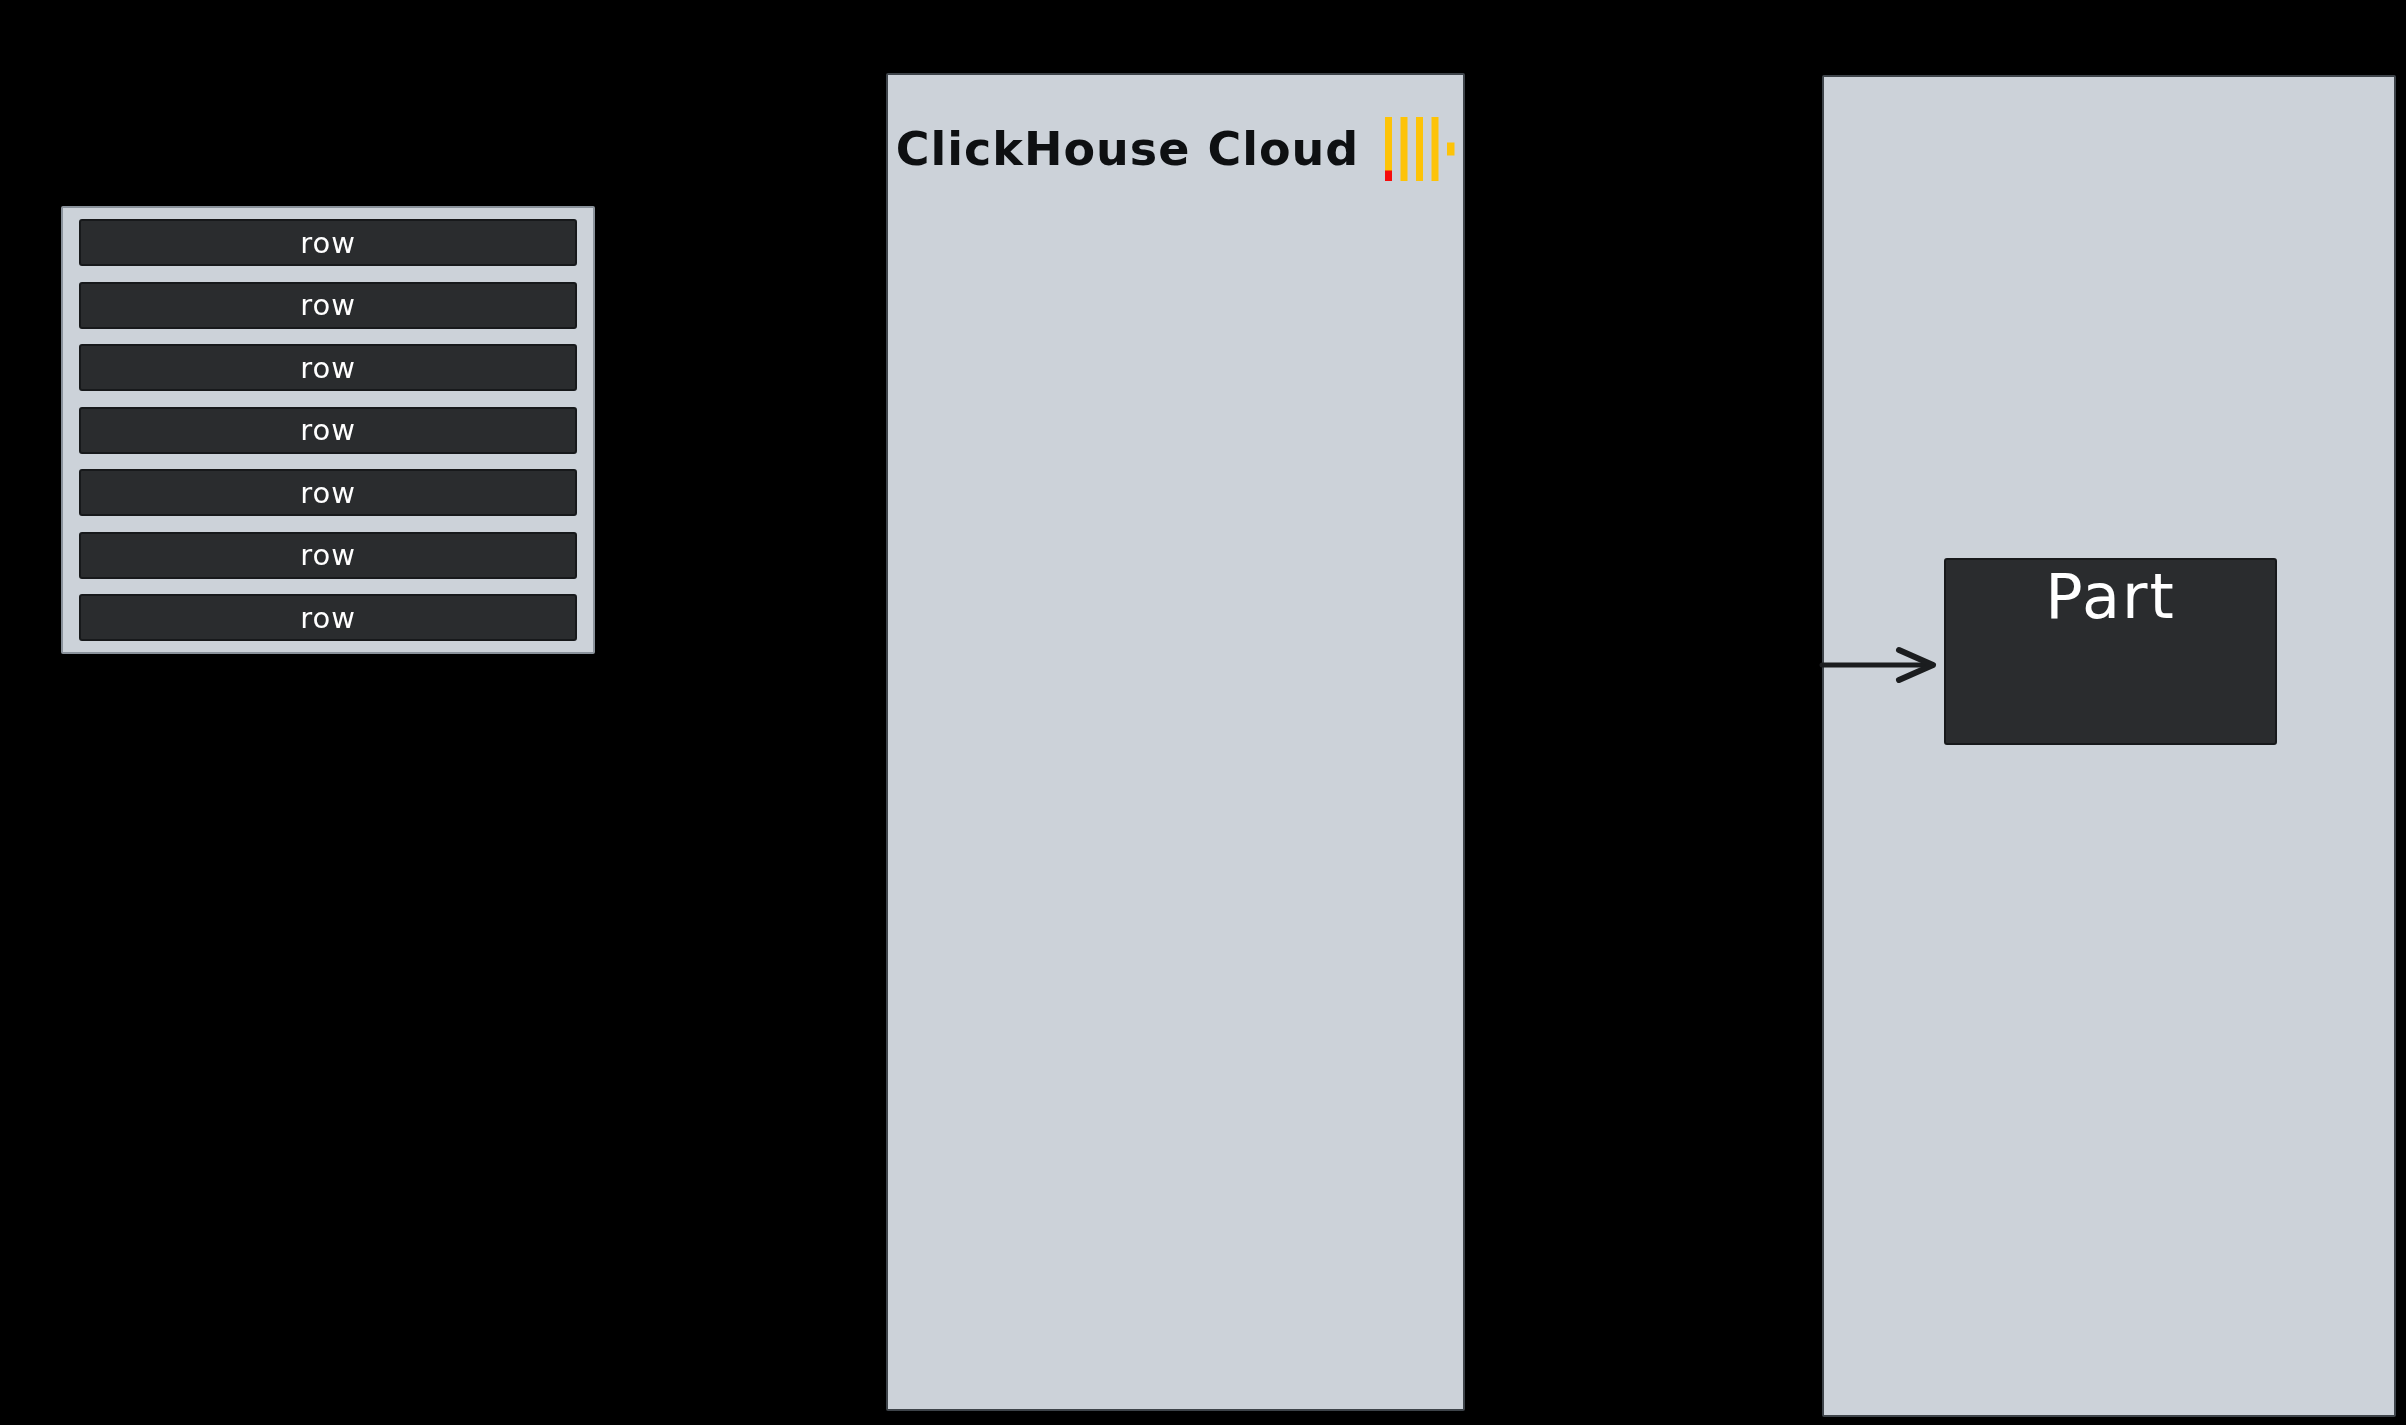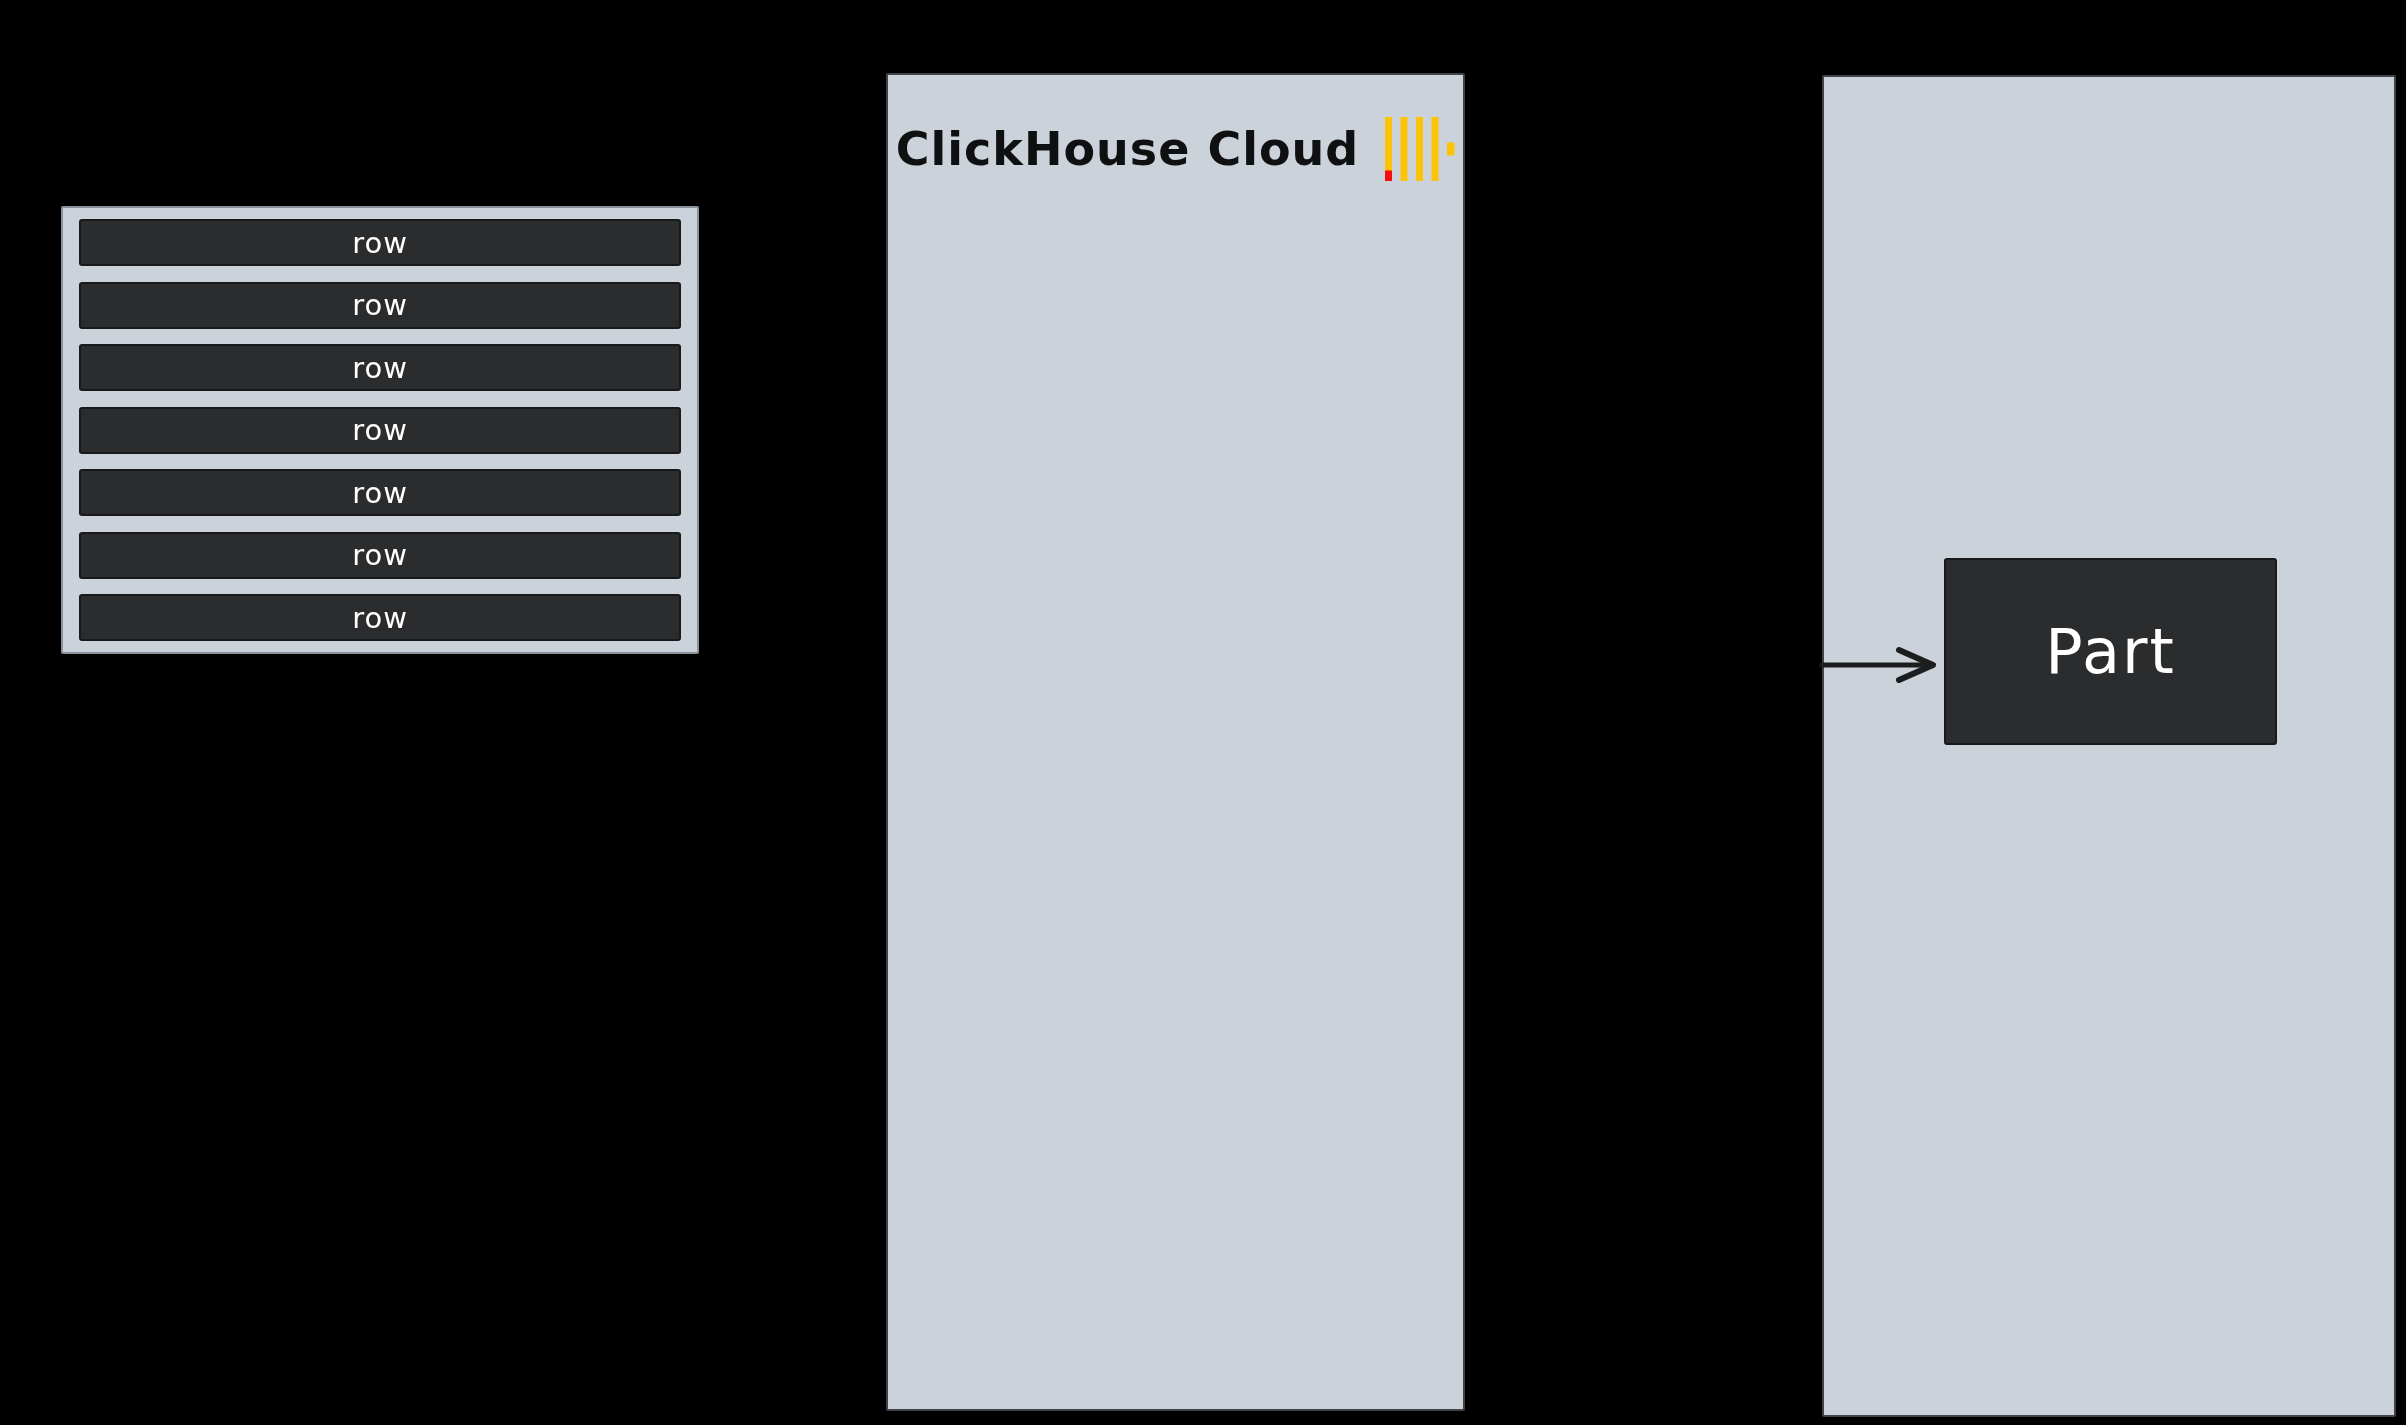--- a/index.html
+++ b/index.html
@@ -20,21 +20,21 @@
   body{
     background:var(--background);
     font-family:"DejaVu Sans","Liberation Sans",sans-serif;
     position:relative;
     overflow:hidden;
   }
   .stage{position:absolute;inset:0;}
 
   
   .row-table{
-    position:absolute;left:61px;top:206px;width:638px;height:448px;
+    position:absolute;left:61px;top:206px;width:534px;height:448px;
     background:var(--panel-fill);
     border:2px solid var(--table-border);
     border-radius:2px;
     padding:11px 16px;
     display:flex;flex-direction:column;justify-content:space-between;text-align:center;
   }
   .row-bar{
     height:47px;
     background:var(--box-fill);
     border:2px solid var(--box-border);
@@ -70,21 +70,21 @@
     line-height:64px;
   }
   .logo{flex:0 0 auto;display:block;}
 
   
   .part-box{
     position:absolute;left:120px;top:481px;width:333px;height:187px;
     background:var(--box-fill);
     border:2px solid var(--box-border);
     border-radius:3px;
-    display:flex;align-items:center;justify-content:center;
+    display:flex;justify-content:center;
   }
   .part-box span{
     color:var(--box-text);
     font-size:62px;
     letter-spacing:2px;
   }
 
   
   .arrow-in{
     position:absolute;left:-4px;top:565px;width:120px;height:46px;

